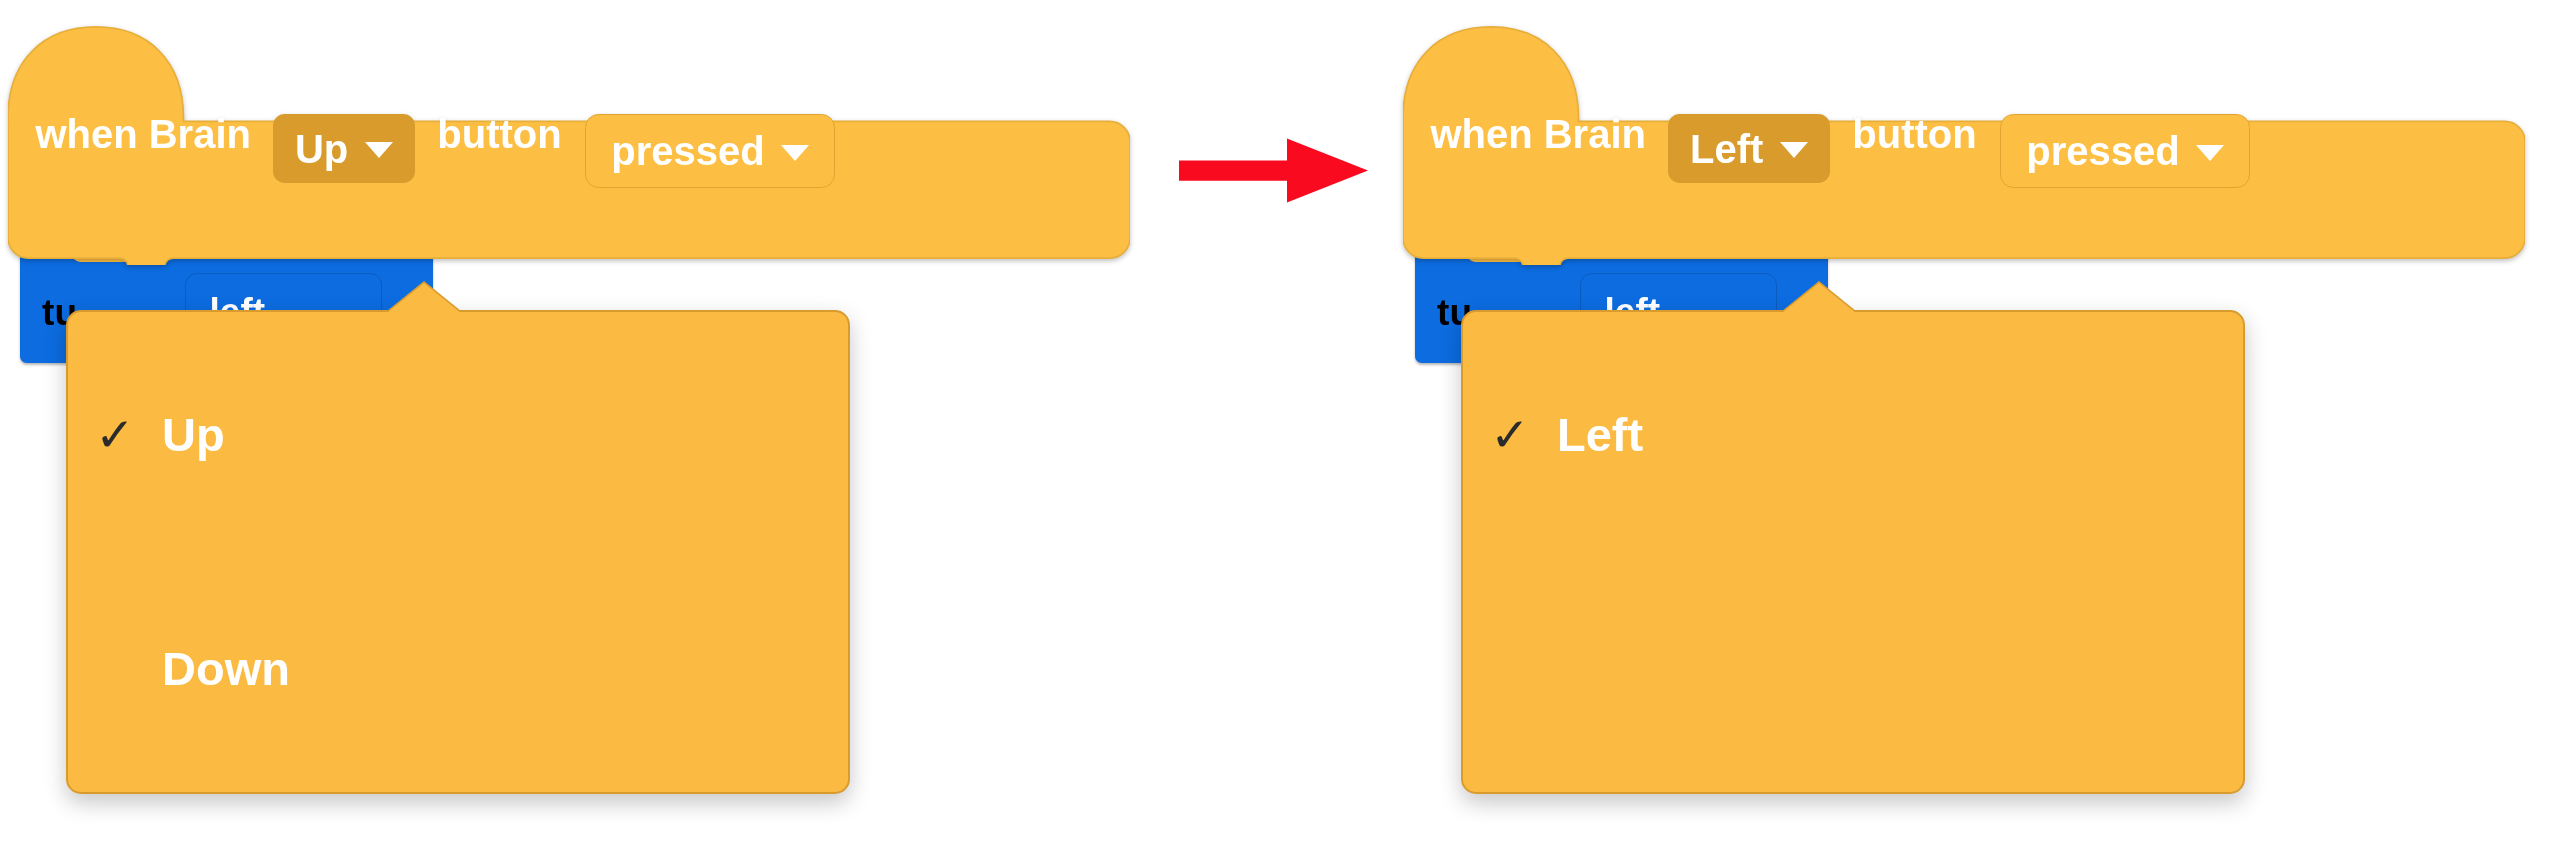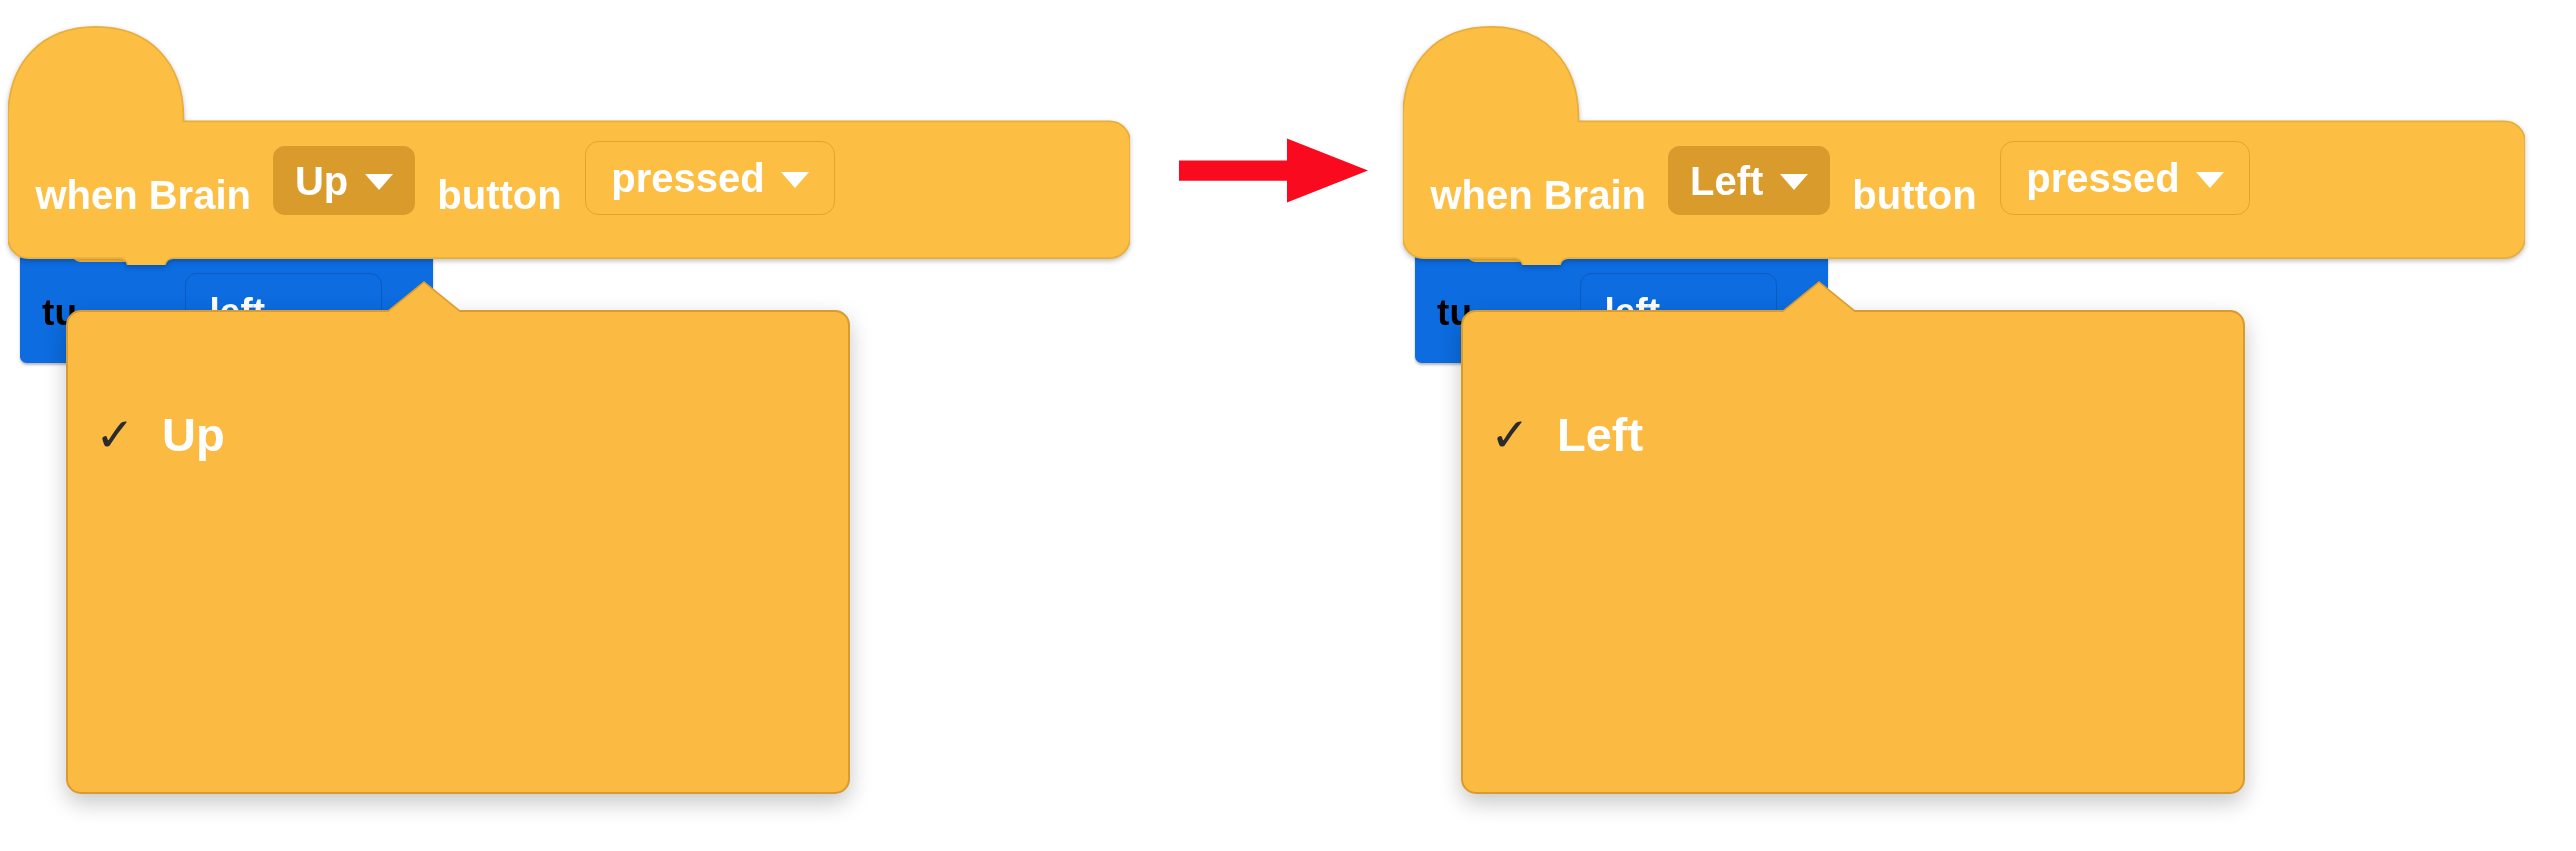--- a/index.html
+++ b/index.html
@@ -87,21 +87,21 @@
     filter: drop-shadow(0 2.5px 2.5px rgba(0,0,0,0.25));
   }
   .hat-svg { position: absolute; left: 0; top: 0; }
 
   .hat-row {
     position: absolute;
     left: 0;
     top: 94px;
     height: 101px;
     display: flex;
-    align-items: flex-end;
+    align-items: flex-start;
     padding-left: 27px;
   }
   .hat-text {
     font-size: 40px;
     font-weight: bold;
     color: #ffffff;
     white-space: nowrap;
     line-height: 1;
   }
 
@@ -250,20 +250,24 @@
   </div>
 
   <div class="menu">
     <div class="menu-pointer"></div>
 
     <div class="menu-item i0">
       <span class="menu-check">✓</span>
       <span class="menu-label">Up</span>
     </div>
 
+    <div class="menu-item i1">
+      <span class="menu-check hidden">✓</span>
+      <span class="menu-label">Down</span>
+    </div>
 
     <div class="menu-item i2">
       
       
     </div>
   </div>
 </div>
 
 <div class="arrow">
   <svg width="189" height="71" viewBox="0 0 224 84">

